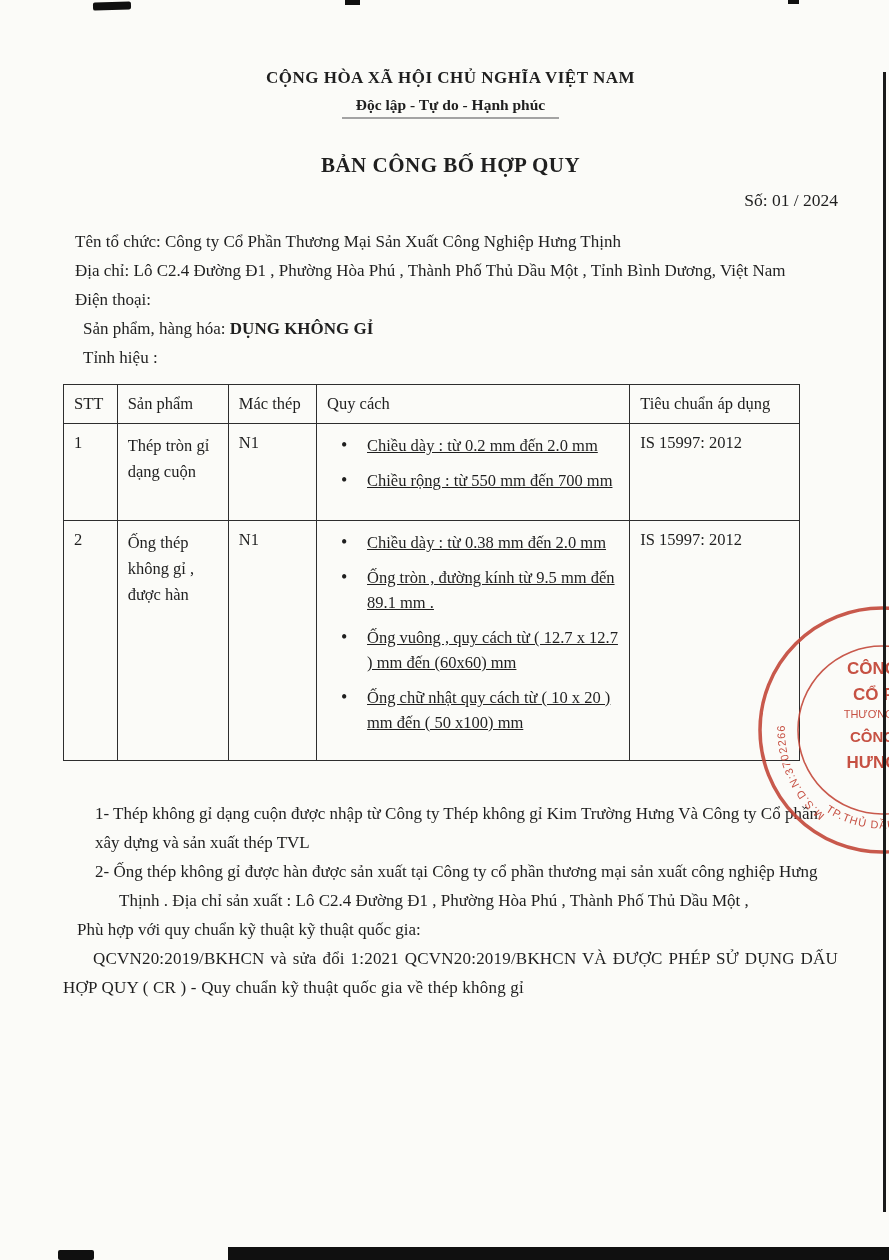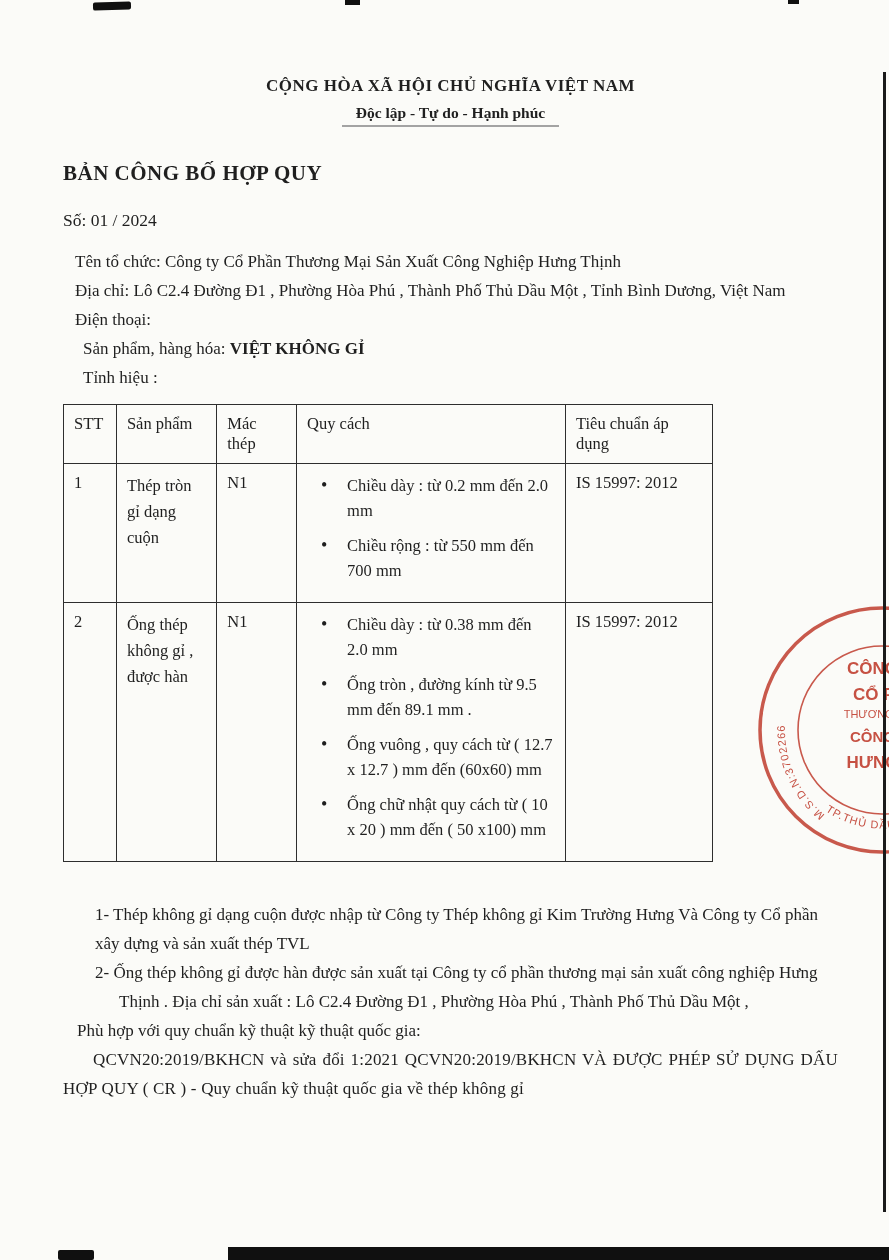--- a/index.html
+++ b/index.html
@@ -6,78 +6,78 @@
   html,body { width:889px; height:1260px; }
   body {
     position:relative;
     background:#fbfbf8;
     overflow:hidden;
     font-family:"Liberation Serif","DejaVu Serif",serif;
     color:#1f1f1f;
   }
   .doc {
     position:absolute;
-    left:63px; top:8px;
+    left:63px; top:0;
     width:775px;
   }
   .nat-title {
     margin-top:68px;
     text-align:center;
     font-size:17px;
     font-weight:bold;
     letter-spacing:.5px;
   }
   .motto-wrap { text-align:center; margin-top:8px; }
   .motto {
     display:inline-block;
     font-size:15.5px;
     font-weight:bold;
     border-bottom:2px solid #a3a3a3;
     padding:0 14px 3px 14px;
   }
   .main-title {
     margin-top:34px;
-    text-align:left;
+    text-align:center;
     font-size:21px;
     font-weight:bold;
     letter-spacing:.5px;
   }
   .doc-number {
-    margin-top:24px;
-    text-align:left;
+    margin-top:12px;
+    text-align:right;
     font-size:17.5px;
   }
   .info { margin-top:16px; font-size:17px; line-height:29px; }
   .info p { padding-left:12px; }
   .info p.indent2 { padding-left:20px; }
   .bold { font-weight:bold; }
 
   table.products {
     margin-top:12px;
     border-collapse:collapse;
-    width:650px;
+    width:737px;
     font-size:16.5px;
   }
   table.products th, table.products td {
     border:1px solid #2e2e2e;
     vertical-align:top;
     text-align:left;
     font-weight:normal;
     padding:9px 10px;
   }
   col.c-stt { width:54px; }
   col.c-sp  { width:116px; }
   col.c-mt  { width:92px; }
   col.c-qc  { width:333px; }
   col.c-tc  { width:180px; }
   th.center, td.center { text-align:center; }
   td.sp { padding:10px 12px; line-height:26px; text-align:justify; }
   td.row1 { height:97px; }
   td.row2 { height:240px; }
-  ul.qc { list-style:none; }
+  ul.qc { list-style:none;text-decoration:underline; }
   ul.qc li {
     position:relative;
     padding-left:40px;
     line-height:25px;
     margin-bottom:10px;
   }
   ul.qc li::before {
     content:"•";
     position:absolute;
     left:14px;
@@ -124,21 +124,21 @@
     <span class="motto">Độc lập - Tự do - Hạnh phúc</span>
   </div>
 
   <div class="main-title">BẢN CÔNG BỐ HỢP QUY</div>
   <div class="doc-number">Số: 01 / 2024</div>
 
   <div class="info">
     <p>Tên tổ chức: Công ty Cổ Phần Thương Mại Sản Xuất Công Nghiệp Hưng Thịnh</p>
     <p>Địa chỉ: Lô C2.4 Đường Đ1 , Phường Hòa Phú , Thành Phố Thủ Dầu Một , Tỉnh Bình Dương, Việt Nam</p>
     <p>Điện thoại:</p>
-    <p class="indent2"><span>Sản phẩm, hàng hóa: </span><span class="bold">VIỆT KHÔNG GỈ</span></p>
+    <p class="indent2"><span>Sản phẩm, hàng hóa: </span><span class="bold">DỤNG KHÔNG GỈ</span></p>
     <p class="indent2">Tỉnh hiệu :</p>
   </div>
 
   <table class="products">
     <colgroup>
       <col class="c-stt">
         <col class="c-sp">
         <col class="c-mt">
         <col class="c-qc">
         <col class="c-tc">

